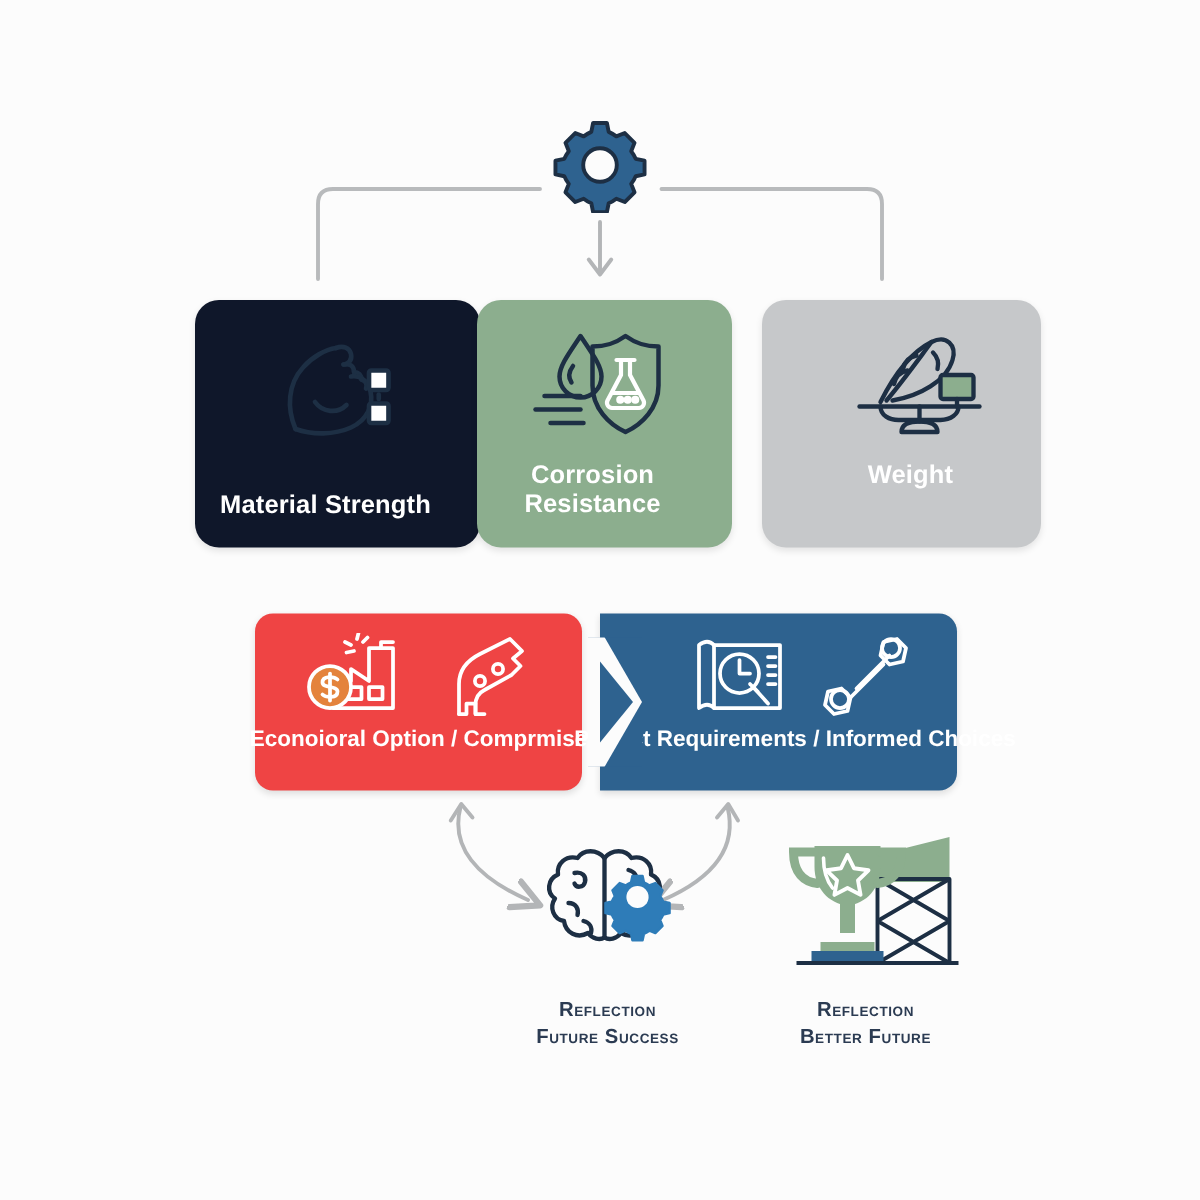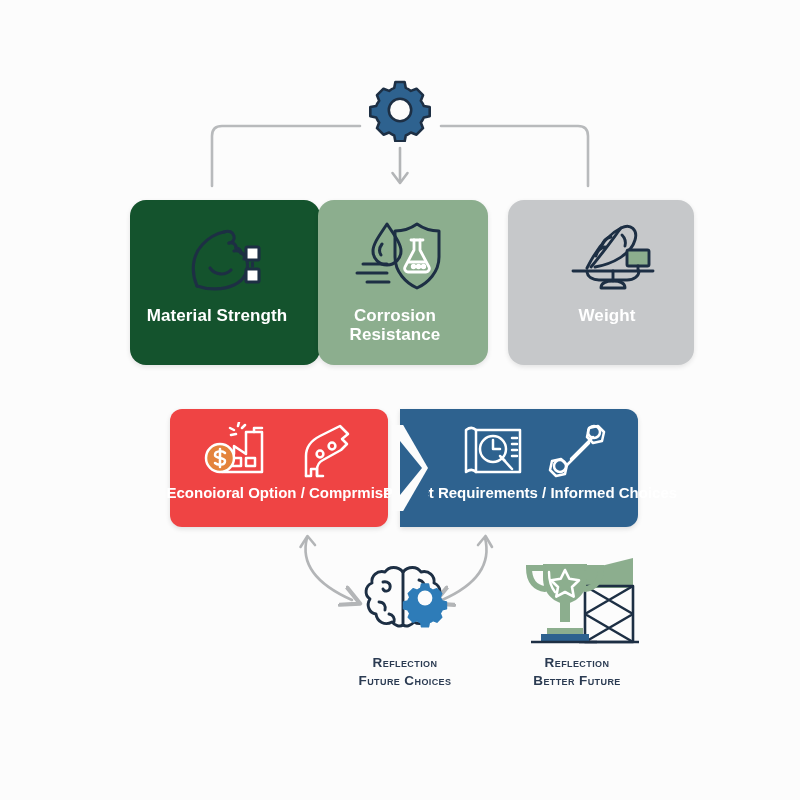--- a/index.html
+++ b/index.html
@@ -31,21 +31,21 @@
     color:#ffffff;
     font-weight:bold;
     font-size:17px;
     line-height:1.12;
     text-align:center;
     margin-top:10px;
     letter-spacing:.1px;
     padding:0 8px;
     transform:translateX(-8px);
   }
-  #card-strength{left:130px;top:200px;width:190px;height:165px;background:#14532d;}
+  #card-strength{left:130px;top:200px;width:190px;height:165px;background:#0f172a;gap:20px;}
   #card-corrosion{left:318px;top:200px;width:170px;height:165px;background:#8cae8e;}
   #card-weight{left:508px;top:200px;width:158px;height:165px;background:#c6c8ca;padding-left:28px;}
 
   
   .mcard{
     position:absolute;
     border-radius:12px;
     box-shadow:0 2px 5px rgba(0,0,0,.12);
     display:flex;flex-direction:column;
     align-items:center;justify-content:flex-start;
@@ -73,21 +73,21 @@
   
   .notch{position:absolute;left:392px;top:425px;width:36px;height:86px;}
 
   
   .bitem{position:absolute;display:flex;flex-direction:column;align-items:center;}
   #bottom-reflection{left:330px;top:558px;width:150px;}
   #bottom-results{left:498px;top:552px;width:158px;}
   .bcaption{
     color:#2b3b52;font-weight:bold;
     font-size:13.5px;line-height:1.35;
-    text-align:center;
+    text-align:center;margin-top:10px;
     font-variant:small-caps;
     letter-spacing:.4px;
   }
 </style>
 </head>
 <body>
 
 <div id="stage">
 
   <svg id="connectors" viewBox="0 0 800 800">
@@ -258,21 +258,21 @@
         <path d="M70,22 c4,1 6,4 5,7"></path>
         <path d="M66,54 c4,0 7,3 6,7"></path>
       </g>
       <g transform="translate(76,40)">
         <path d="M-3.4,-14 h6.8 l0.9,4.2 a16.4 16.4 0 0 1 3.6,2.1 l4,-1.6 4.8,4.8 -1.6,4 a16.4 16.4 0 0 1 2.1,3.6 l4.2,0.9 v6.8 l-4.2,0.9 a16.4 16.4 0 0 1 -2.1,3.6 l1.6,4 -4.8,4.8 -4,-1.6 a16.4 16.4 0 0 1 -3.6,2.1 l-0.9,4.2 h-6.8 l-0.9,-4.2 a16.4 16.4 0 0 1 -3.6,-2.1 l-4,1.6 -4.8,-4.8 1.6,-4 a16.4 16.4 0 0 1 -2.1,-3.6 l-4.2,-0.9 v-6.8 l4.2,-0.9 a16.4 16.4 0 0 1 2.1,-3.6 l-1.6,-4 4.8,-4.8 4,1.6 a16.4 16.4 0 0 1 3.6,-2.1 z" fill="#2e7cb8" stroke="#2e7cb8" stroke-width="1.6" stroke-linejoin="round"></path>
         <circle cx="0" cy="0" r="7.4" fill="#fcfcfc"></circle>
       </g>
     </svg>
     <div class="bcaption">
       <div>Reflection</div>
-      <div>Future Choices</div>
+      <div>Future Success</div>
     </div>
   </div>
 
   <div class="bitem" id="bottom-results">
     <svg width="128" height="102" viewBox="0 0 128 102">
 
       <g fill="none" stroke="#1d2f44" stroke-width="2.6" stroke-linejoin="round">
         <path d="M72,18 L120,6 L120,36 L72,36 Z" fill="#8cae8e" stroke="none"></path>
         <path d="M72,34 h48 v56 h-48 Z"></path>
         <path d="M72,34 L120,62 M120,34 L72,62 M72,62 L120,90 M120,62 L72,90"></path>

